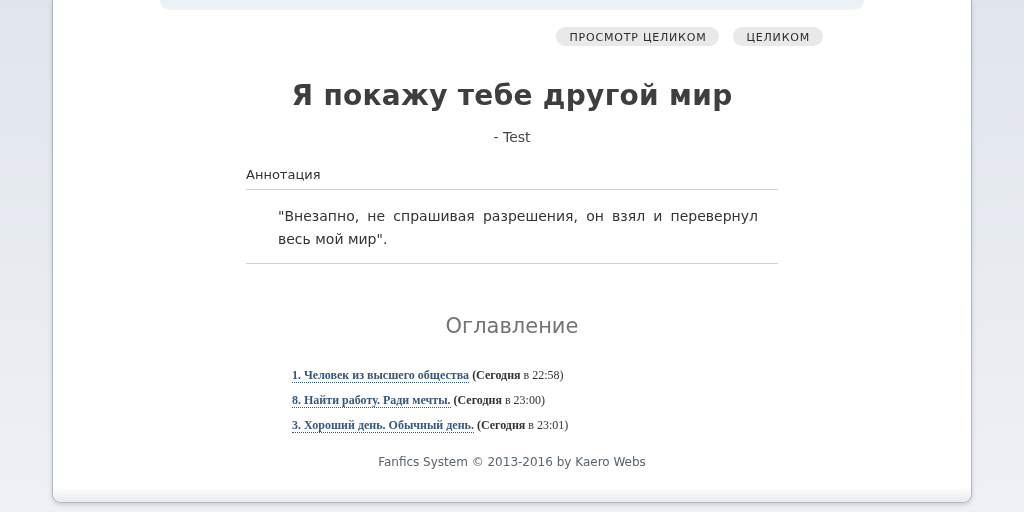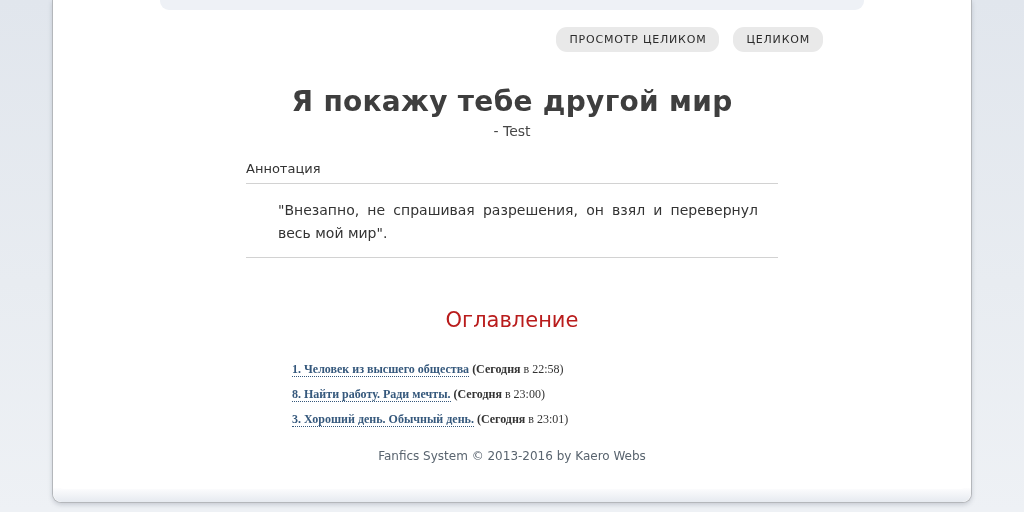--- a/index.html
+++ b/index.html
@@ -43,40 +43,40 @@
     padding-right: 148px;
     display: flex;
     justify-content: flex-end;
     gap: 14px;
   }
   .pill-button {
     display: inline-block;
     background: #e9e9e9;
     border: none;
     border-radius: 11px;
-    height: 25px;
+    height: 19px;
     line-height: 21px;
     padding: 0 13px;
     font-family: "DejaVu Sans", sans-serif;
     font-size: 11px;
     letter-spacing: 0.8px;
     color: #2b2b2b;
     cursor: pointer;
     white-space: nowrap;
   }
   .story-title {
     margin-top: 33px;
     text-align: center;
     font-size: 28px;
     font-weight: bold;
     color: #3e3e3e;
     letter-spacing: 0.3px;
   }
   .story-author {
-    margin-top: 5px;
+    margin-top: 17px;
     text-align: center;
     font-size: 14px;
     color: #474747;
   }
   .content-col {
     width: 532px;
     margin: 16px auto;
   }
   .annotation-label {
     margin-top: 22px;
@@ -96,21 +96,21 @@
     line-height: 23px;
     color: #333333;
     text-align: justify;
   }
   .rule2 { margin-top: 12px; }
   .toc-heading {
     margin-top: 50px;
     text-align: center;
     font-size: 21px;
     font-weight: normal;
-    color: #b91c1c;
+    color: #737373;
   }
   .toc-list {
     margin-top: 25px;
     margin-left: 46px;
     list-style: none;
     font-size: 12px;
     font-family: Liberation Serif, serif;
   }
   .toc-list li { line-height: 25px; white-space: nowrap; }
   .chapter-link {

